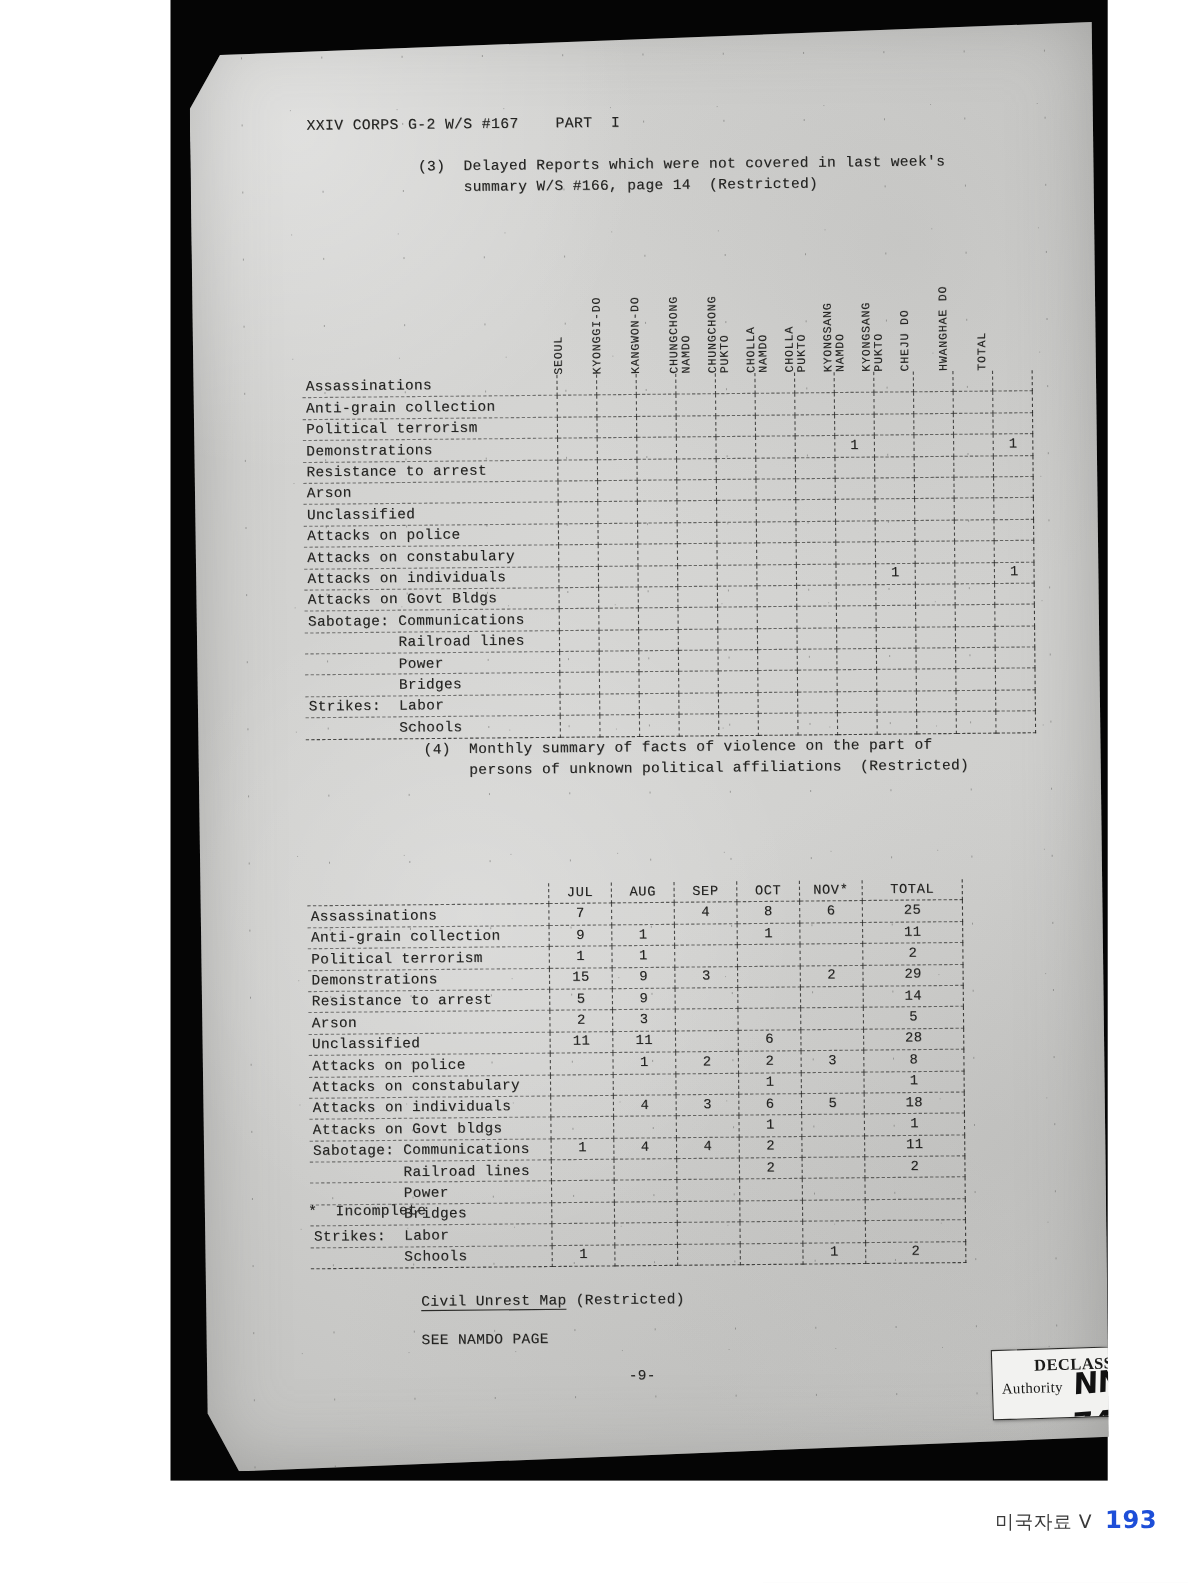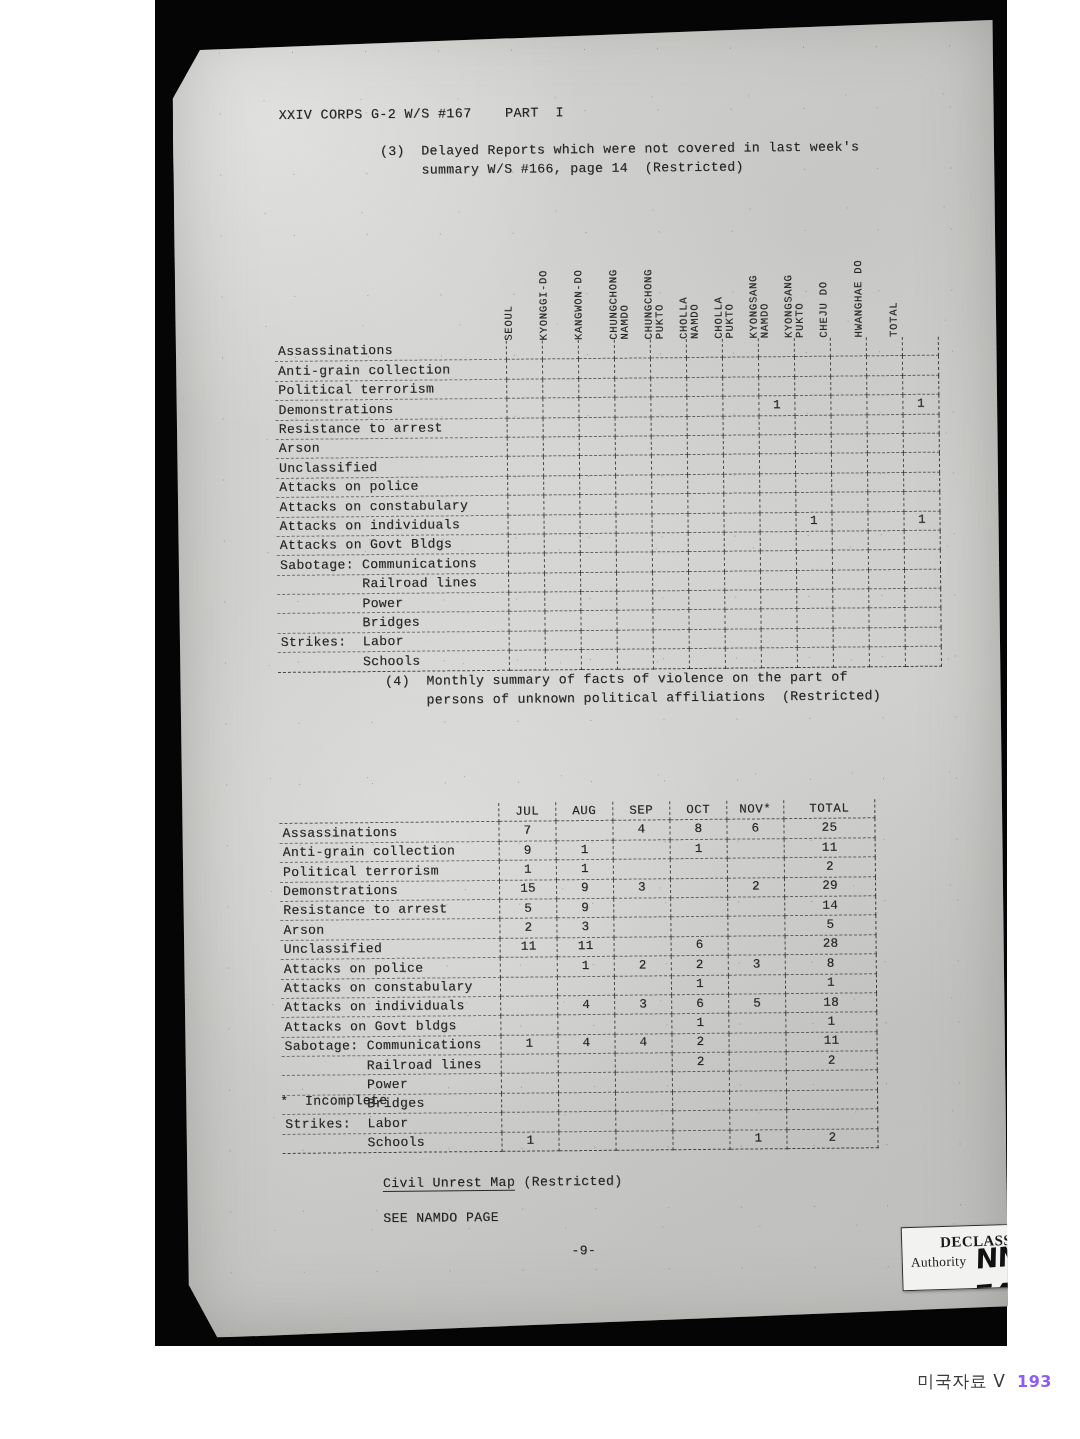--- a/index.html
+++ b/index.html
@@ -254,22 +254,22 @@
     right: 28px;
     top: 1370px;
     font-family: "DejaVu Sans", sans-serif;
     font-size: 17px;
     color: #3a3a3a;
     letter-spacing: 0.5px;
     white-space: pre;
   }
   #book-footer .page-num {
     font-weight: bold;
-    font-size: 16px;
-    color: #8b5cf6;
+    font-size: 22px;
+    color: #1d4ed8;
   }
 </style>
 </head>
 <body>
 
 <div id="scan-backing"></div>
 
 <div id="document-page">
   <div id="page-speckle"></div>
 

